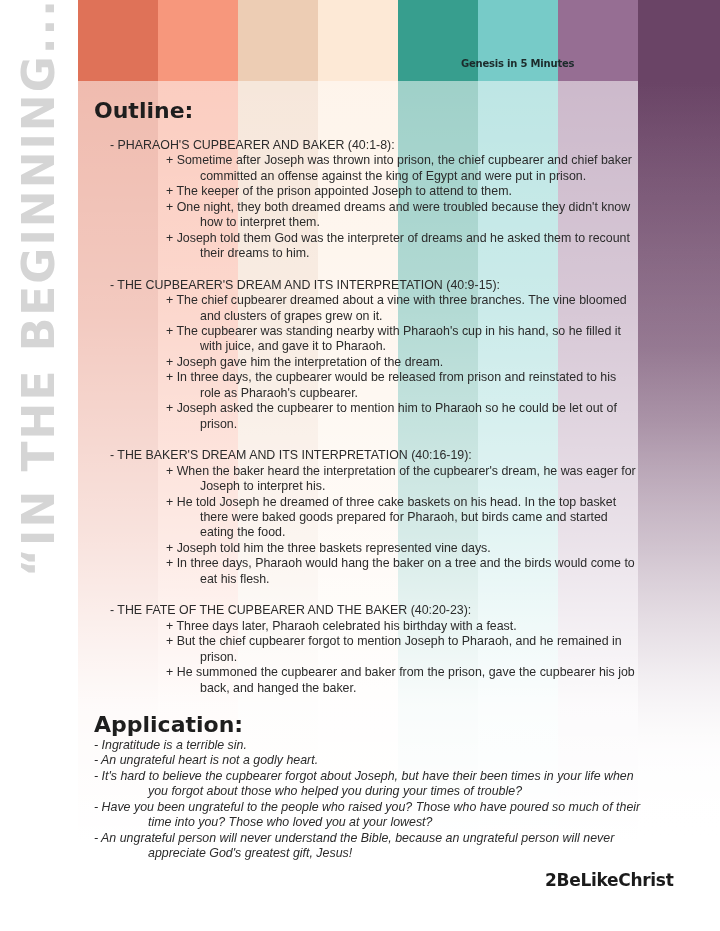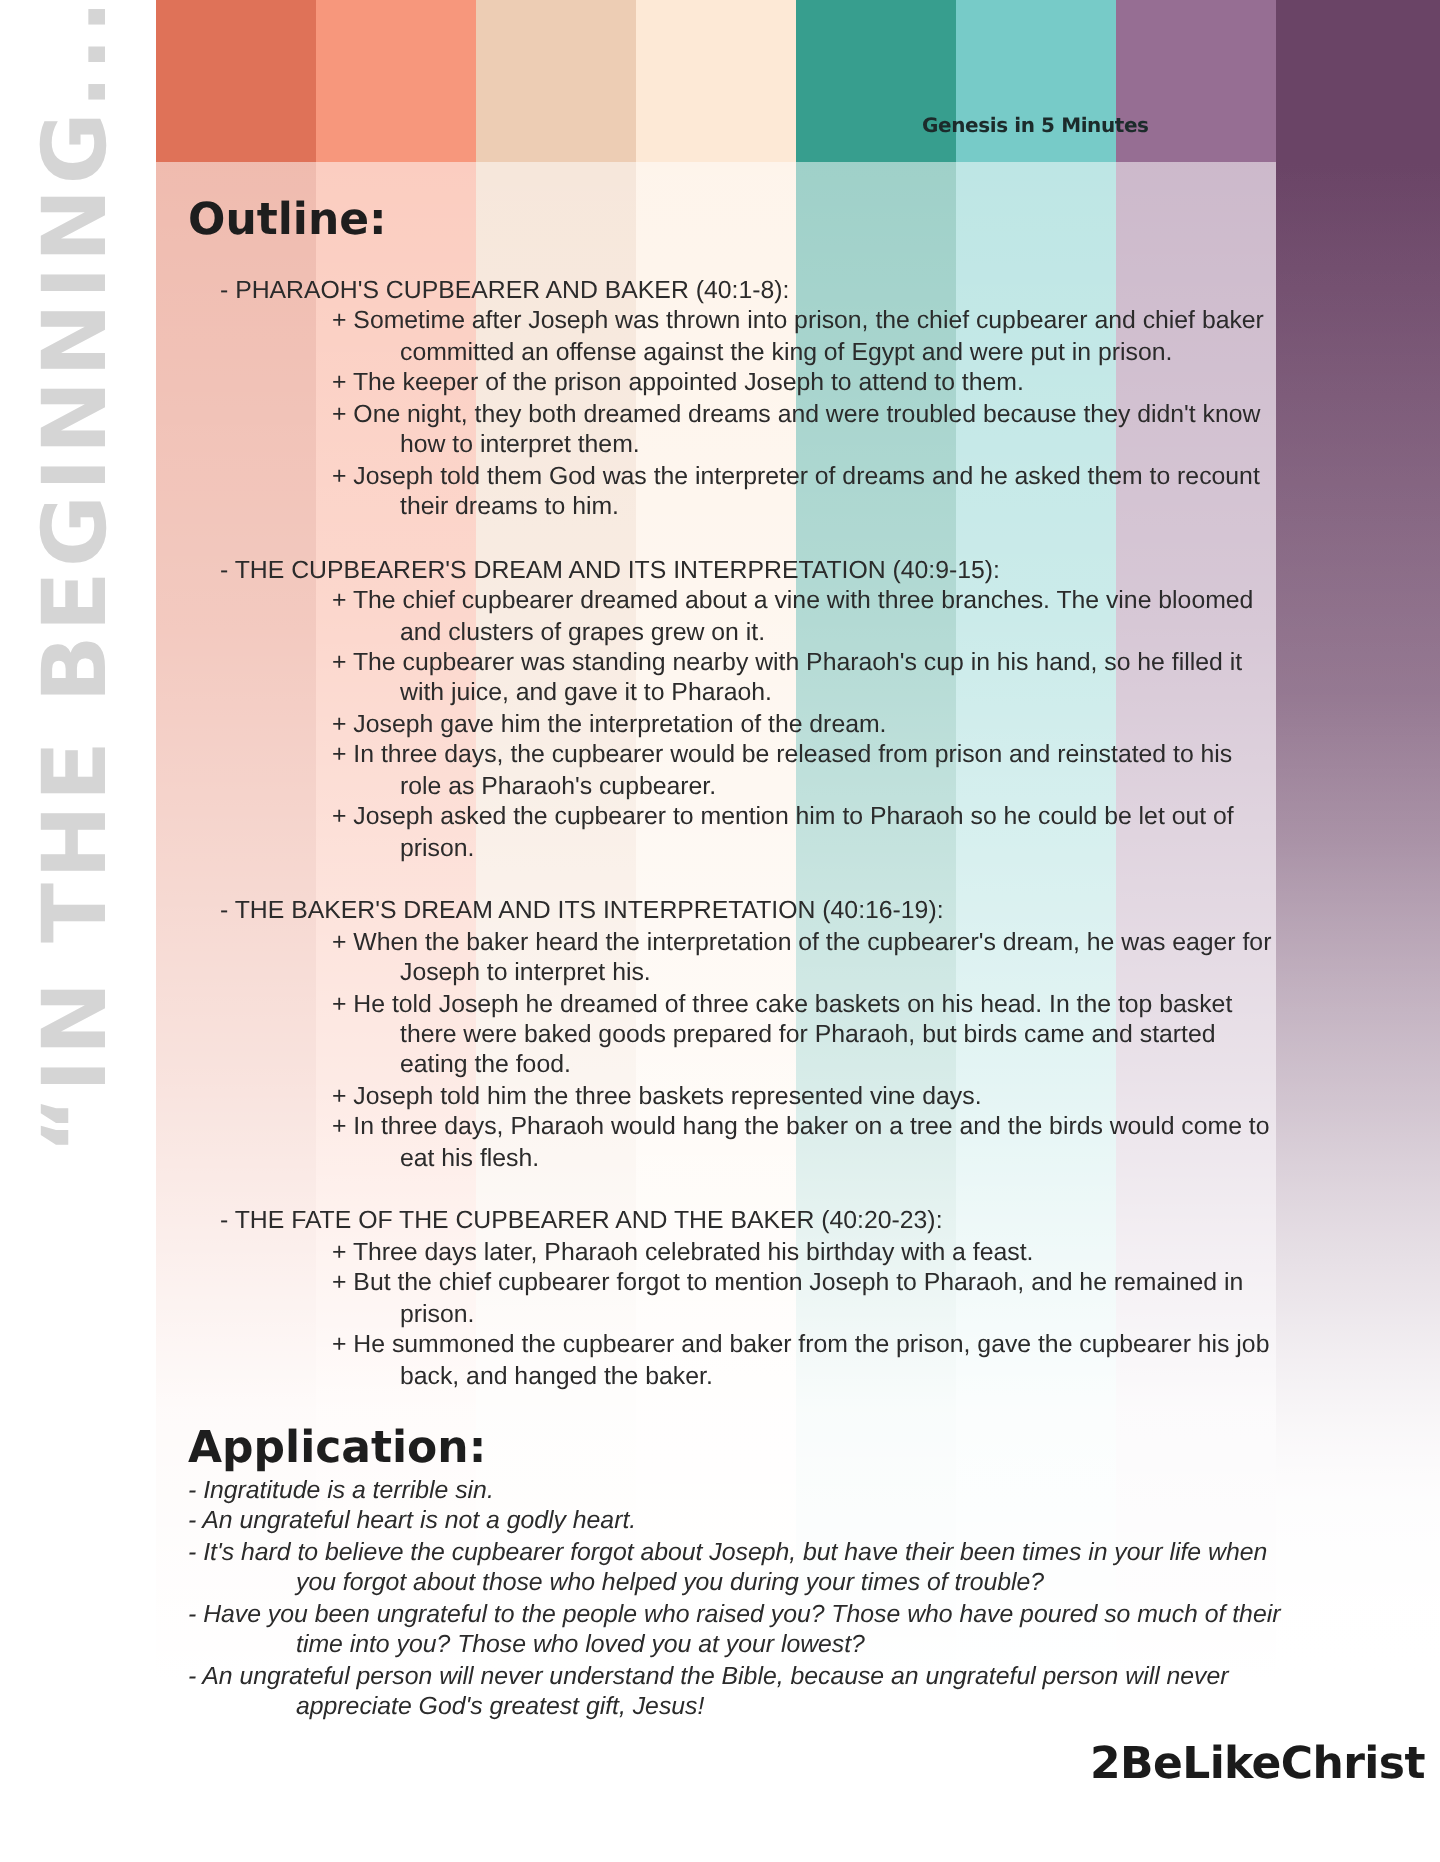--- a/index.html
+++ b/index.html
@@ -43,21 +43,21 @@
   .sec-title { display: block; }
   ul { list-style: none; margin: 0; padding: 0; }
   .plus { padding-left: 45px; text-indent: -11px; margin-left: 11px; }
   .plus li { padding-left: 34px; text-indent: -34px; }
   .app li { padding-left: 54px; text-indent: -54px; }
   .app { margin-top: 2px; font-style: italic; }
   .application { margin-top: 18px; }
   .logo {
     position: absolute; left: 545px; top: 870px;
     font-family: "DejaVu Sans", sans-serif; font-weight: bold;
-    font-size: 22px; color: #1b1b1b; letter-spacing: -0.3px; text-align: right;
+    font-size: 17px; color: #1b1b1b; letter-spacing: -0.3px; text-align: right;
   }
 </style>
 </head>
 <body>
 
 <div class="stripes">
   <div class="stripe" style="left:0;width:80px">
     <div class="top" style="background:#df7258"></div>
       <div class="body" style="background:#df7258"></div>
     </div>

